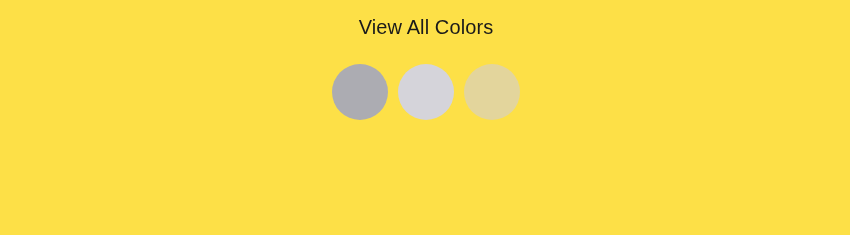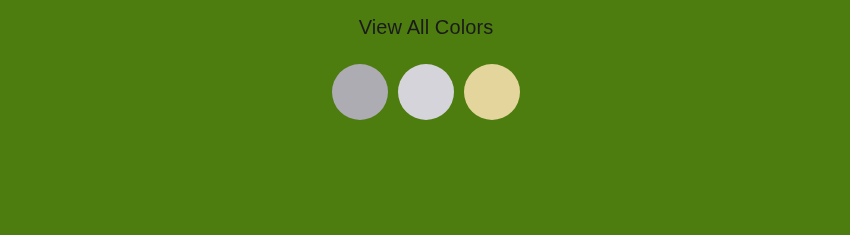--- a/index.html
+++ b/index.html
@@ -11,21 +11,21 @@
     height: 235px;
     background: #ffffff;
     font-family: "Liberation Sans", sans-serif;
     overflow: hidden;
   }
 
   #color-viewer {
     position: relative;
     width: 850px;
     height: 235px;
-    background: #4d7c0f;
+    background: #fde047;
     box-sizing: border-box;
   }
 
   .panel-title {
     position: absolute;
     top: 14px;
     left: 0;
     width: 852px;
     text-align: center;
     font-family: "Liberation Sans", sans-serif;

